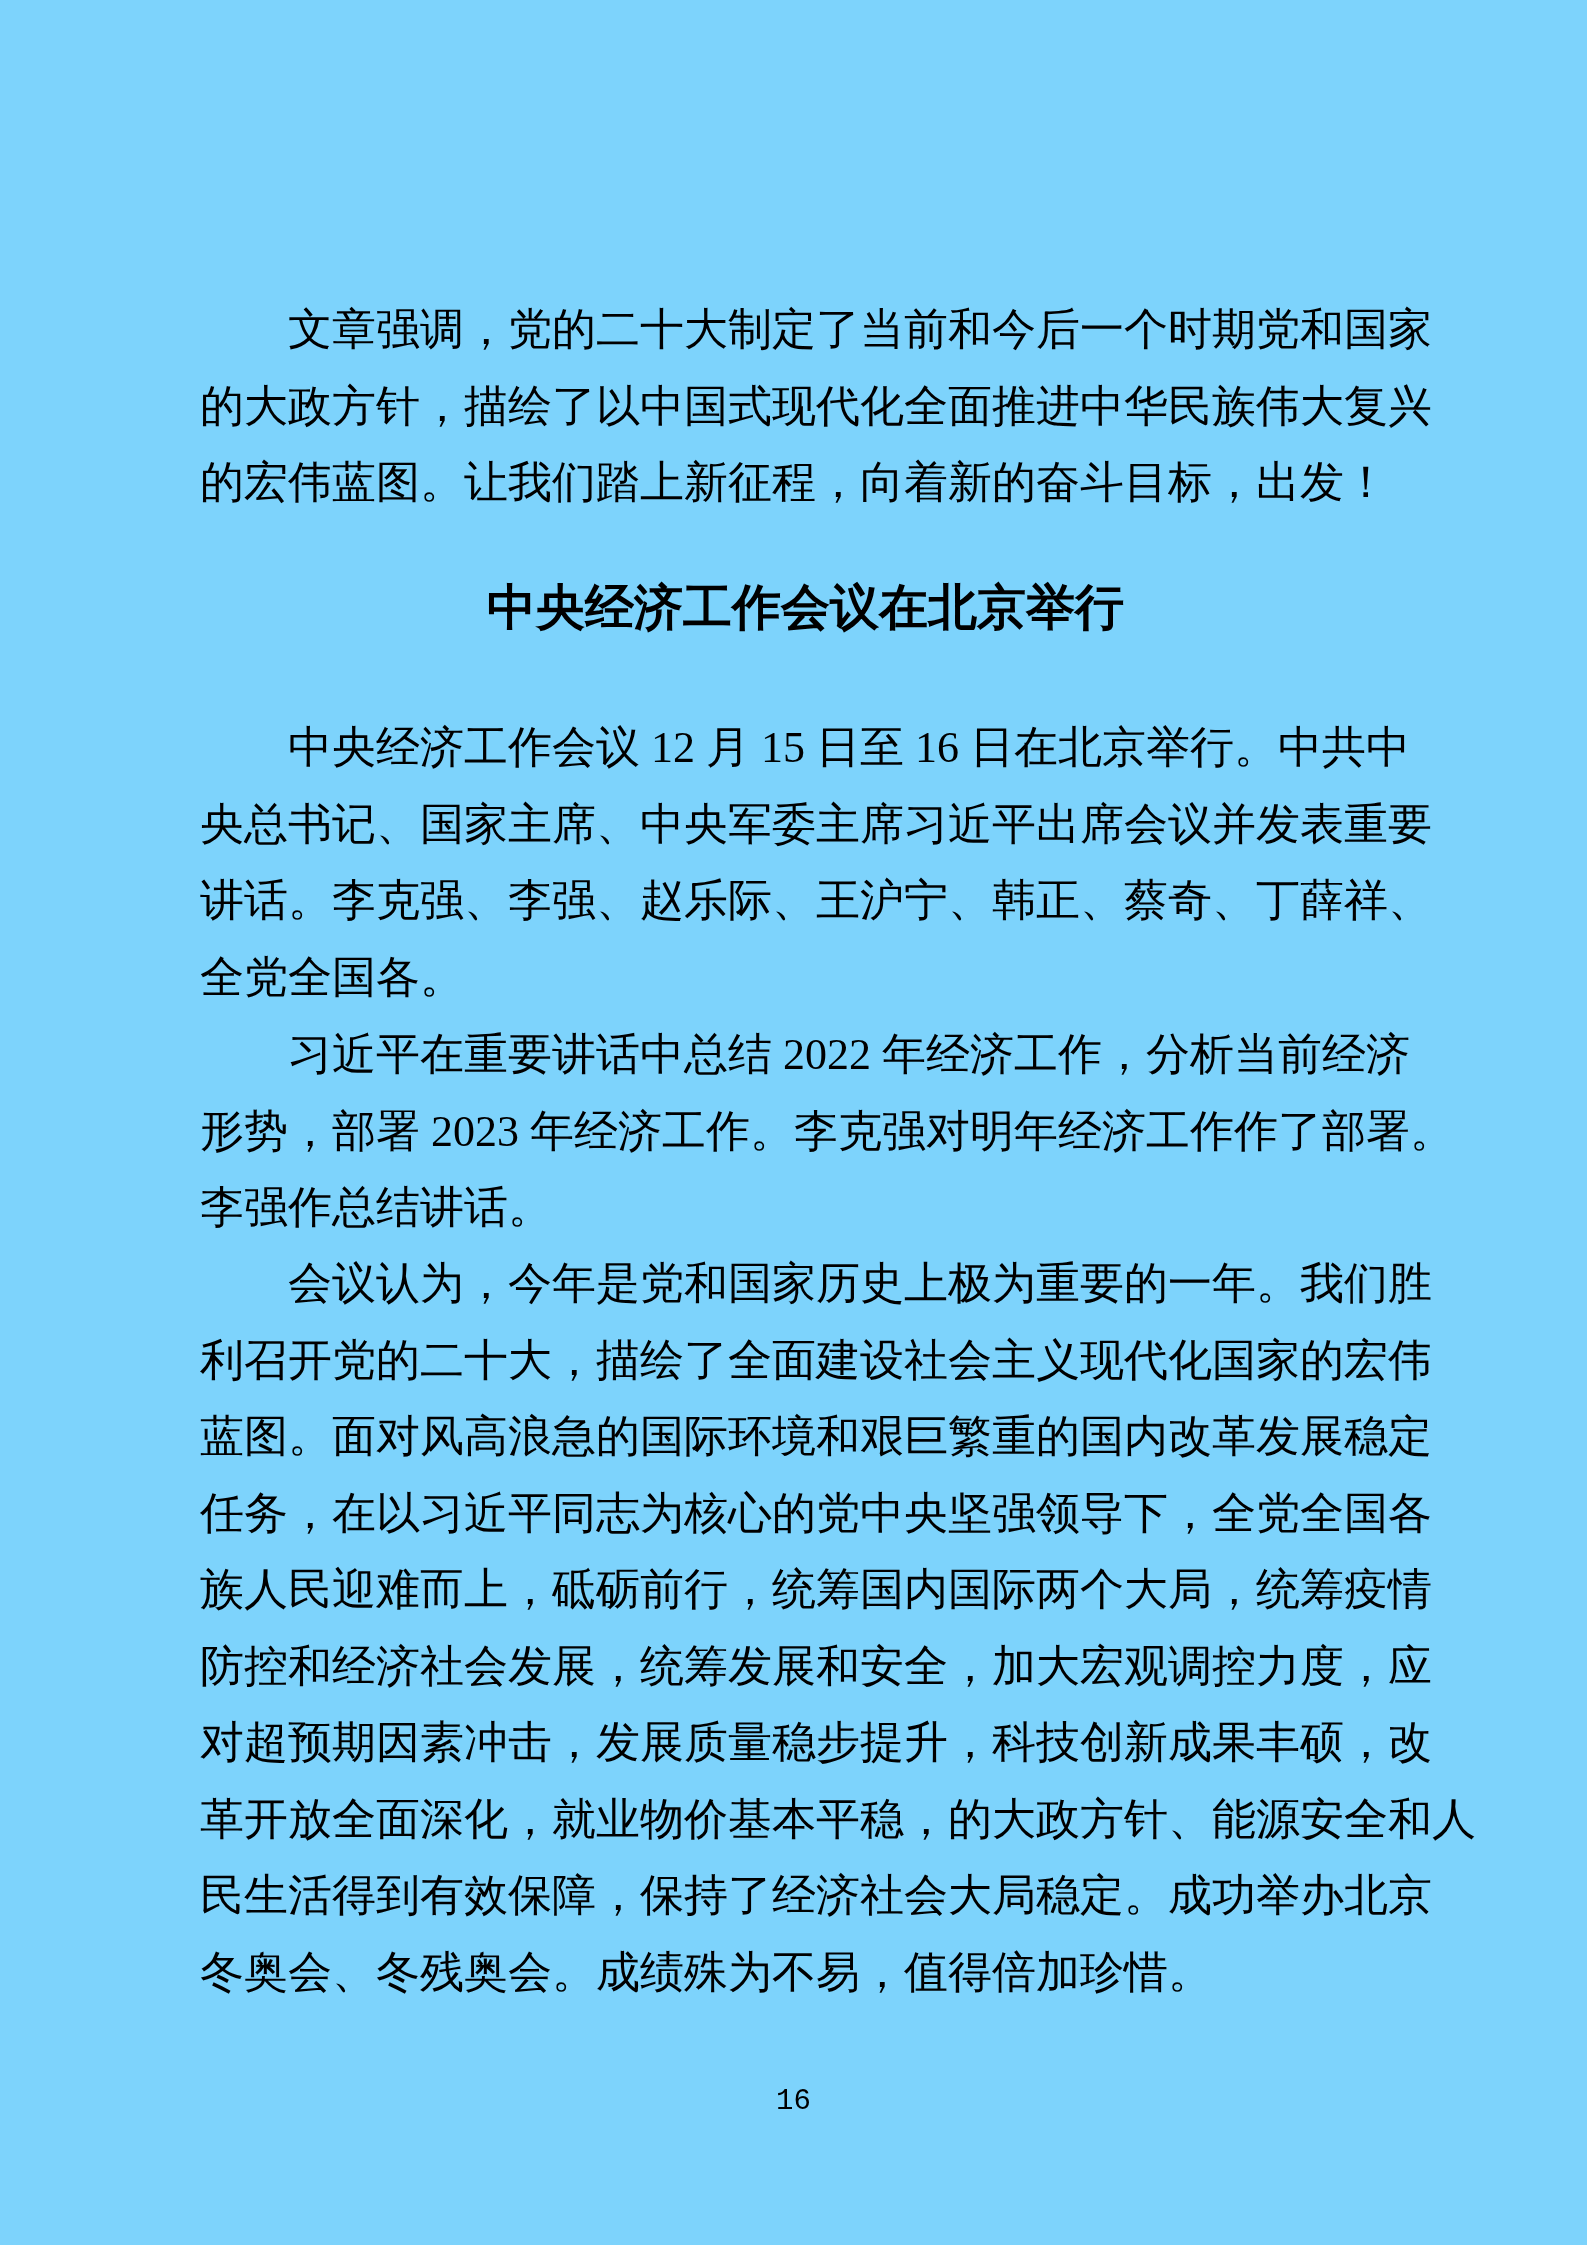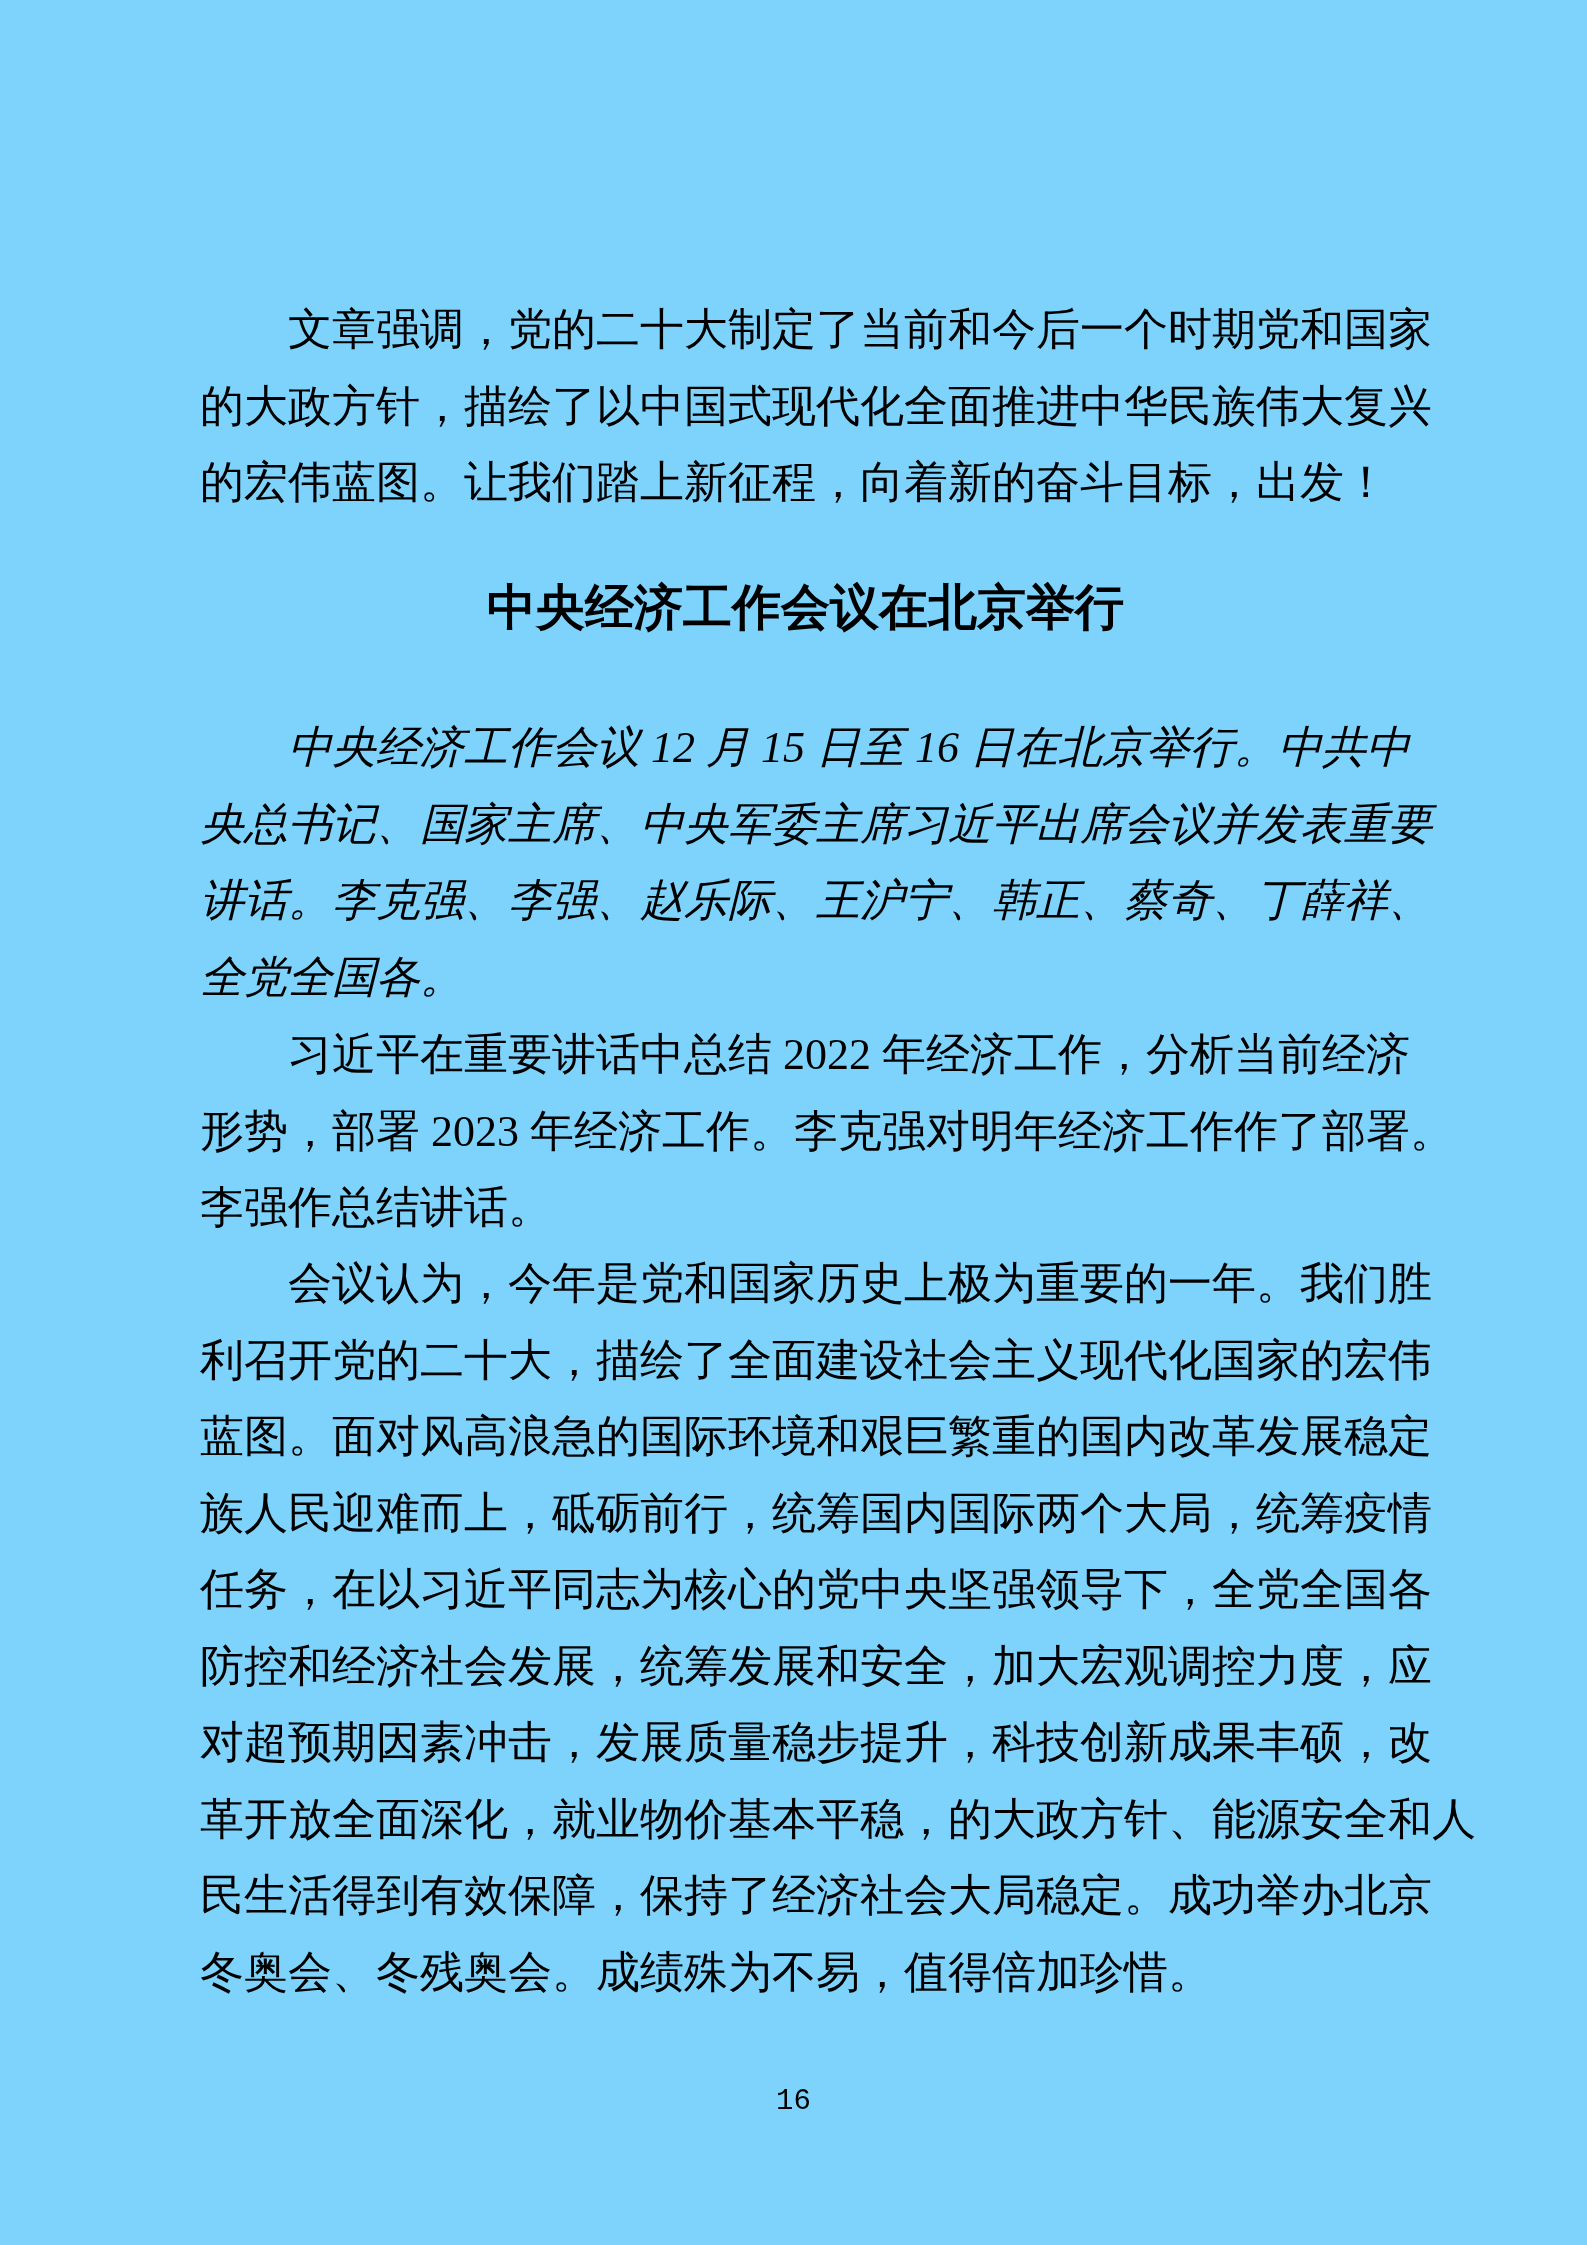--- a/index.html
+++ b/index.html
@@ -52,21 +52,21 @@
     position: absolute;
     left: 0;
     width: 1587px;
     top: 2086px;
     text-align: center;
     font-size: 29px;
     line-height: 32px;
     font-family: Liberation Mono, monospace;
   }
   #intro { top: 292px; }
-  #para-meeting { top: 710px; font-style: italic; }
+  #para-meeting { top: 710px; }
   #para-speech { top: 1017px; }
   #para-review { top: 1246px; }
 </style>
 </head>
 <body>
 
 <div class="page">
 
   <div class="text-block" id="intro">
     <div class="line first">文章强调，党的二十大制定了当前和今后一个时期党和国家</div>
@@ -86,22 +86,22 @@
   <div class="text-block" id="para-speech">
     <div class="line first">习近平在重要讲话中总结 2022 年经济工作，分析当前经济</div>
     <div class="line">形势，部署 2023 年经济工作。李克强对明年经济工作作了部署。</div>
     <div class="line last">李强作总结讲话。</div>
   </div>
 
   <div class="text-block" id="para-review">
     <div class="line first">会议认为，今年是党和国家历史上极为重要的一年。我们胜</div>
     <div class="line">利召开党的二十大，描绘了全面建设社会主义现代化国家的宏伟</div>
     <div class="line">蓝图。面对风高浪急的国际环境和艰巨繁重的国内改革发展稳定</div>
+    <div class="line">任务，在以习近平同志为核心的党中央坚强领导下，全党全国各</div>
     <div class="line">族人民迎难而上，砥砺前行，统筹国内国际两个大局，统筹疫情</div>
-    <div class="line">任务，在以习近平同志为核心的党中央坚强领导下，全党全国各</div>
     <div class="line">防控和经济社会发展，统筹发展和安全，加大宏观调控力度，应</div>
     <div class="line">对超预期因素冲击，发展质量稳步提升，科技创新成果丰硕，改</div>
     <div class="line">革开放全面深化，就业物价基本平稳，的大政方针、能源安全和人</div>
     <div class="line">民生活得到有效保障，保持了经济社会大局稳定。成功举办北京</div>
     <div class="line last">冬奥会、冬残奥会。成绩殊为不易，值得倍加珍惜。</div>
   </div>
 
   <div class="page-number">16</div>
 
 </div>

